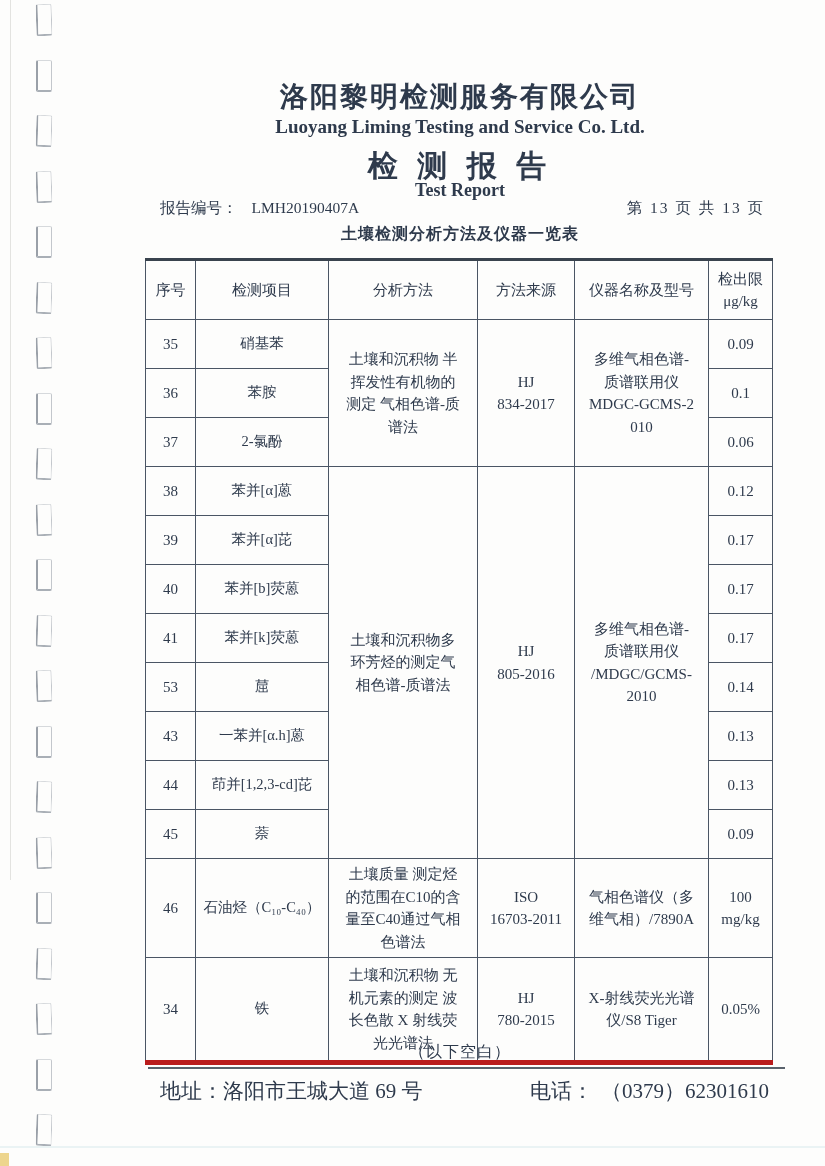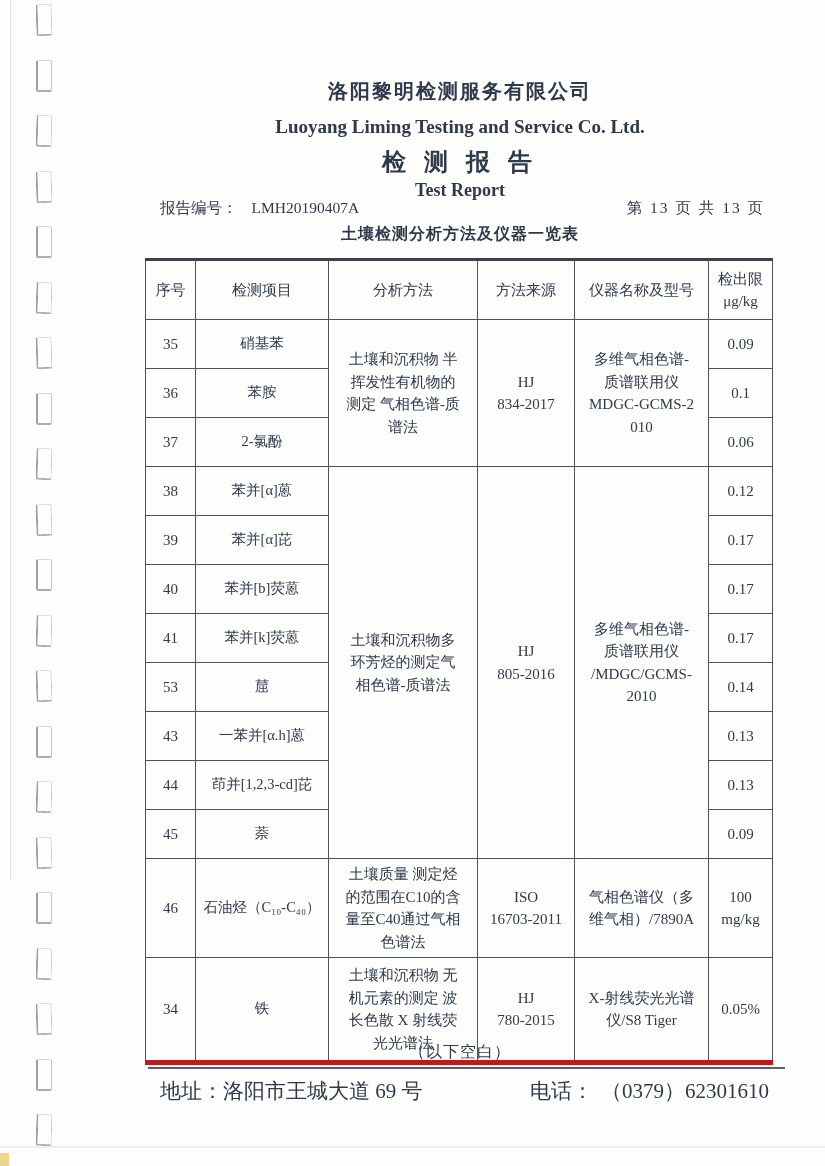--- a/index.html
+++ b/index.html
@@ -14,23 +14,23 @@
   .binder-hole{
     position:absolute;left:36px;width:13px;height:29px;
     border:1px solid #c3c7cc;border-left:2px solid #9aa0a8;border-bottom:2px solid #a9afb6;
     border-top-color:#d6d9dc;border-radius:2px;background:#fdfdfc;
   }
   .scan-bottom-line{position:absolute;left:0;top:1146px;width:825px;height:2px;background:#eaf3f4;}
   .scan-corner-mark{position:absolute;left:0;top:1153px;width:9px;height:13px;background:#e9cb70;opacity:.8;}
 
   
   .center-block{position:absolute;left:145px;width:630px;text-align:center;}
-  .company-cn{top:78px;font-size:20px;font-weight:bold;letter-spacing:2px;}
+  .company-cn{top:78px;font-size:28px;font-weight:bold;letter-spacing:2px;}
   .company-en{top:116px;font-size:19px;font-weight:bold;}
-  .title-cn{top:146px;font-size:24px;font-weight:bold;letter-spacing:6px;}
+  .title-cn{top:146px;font-size:30px;font-weight:bold;letter-spacing:6px;}
   .title-en{top:180px;font-size:18px;font-weight:bold;}
   .report-line{position:absolute;left:160px;top:198px;width:605px;font-size:15.5px;}
   .report-line .pageinfo{float:right;letter-spacing:2px;}
   .report-line .repno{margin-left:14px;}
   .table-title{top:224px;font-size:16px;font-weight:bold;letter-spacing:1px;}
 
   
   .tbl-wrap{position:absolute;left:145px;top:258px;}
   table{border-collapse:collapse;table-layout:fixed;width:627px;
         border-top:3px solid #39434e;border-bottom:5px solid #b91c1c;}

